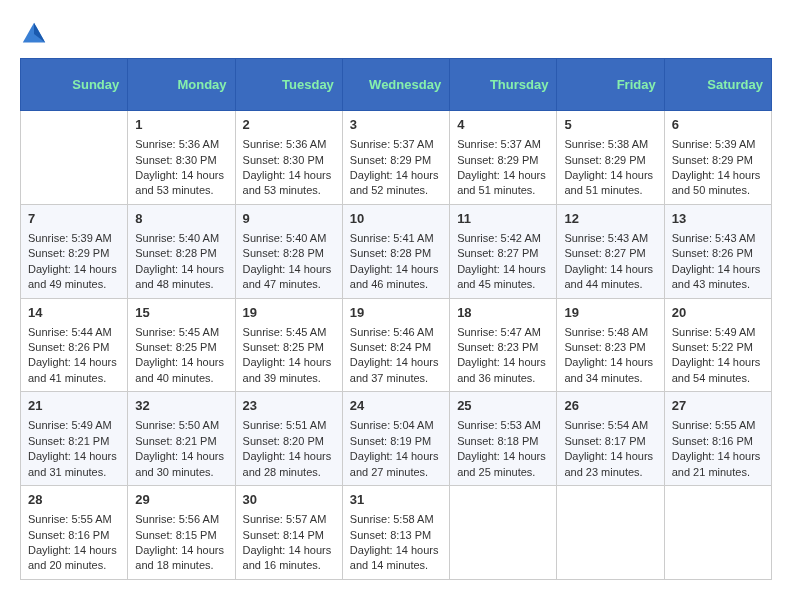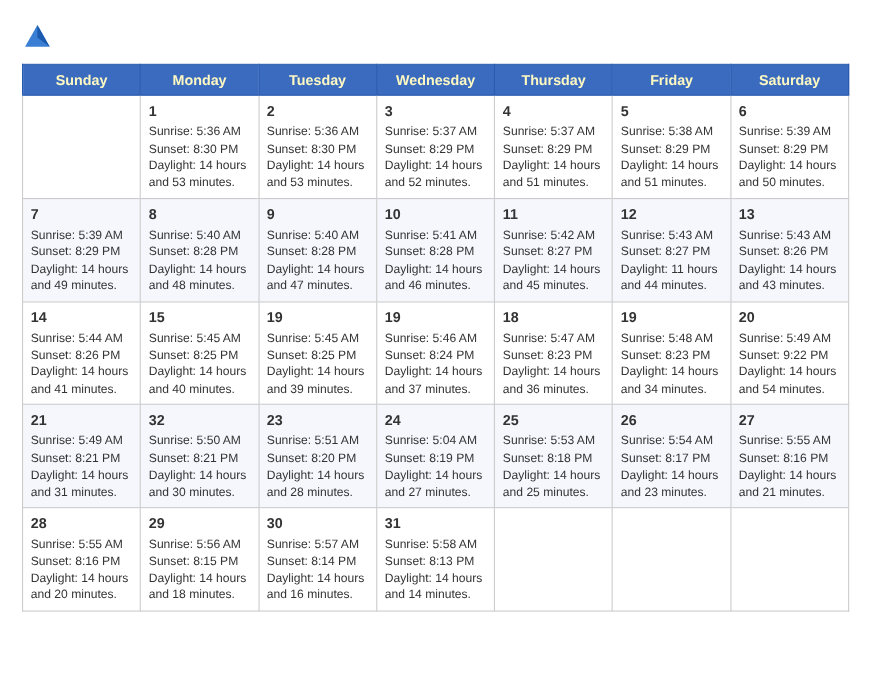--- a/index.html
+++ b/index.html
@@ -48,25 +48,25 @@
       color: #333;
       margin-top: 2px;
     }
     table {
       width: 100%;
       border-collapse: collapse;
       table-layout: fixed;
     }
     thead th {
       background-color: #3a6bbf;
-      color: #fef9c3;
+      color: #86efac;
       font-size: 13px;
       font-weight: bold;
-      padding: 6px 8px;
-      text-align: center;
+      padding: 18px 8px;
+      text-align: right;
       border: 1px solid #2a5aaf;
     }
     td {
       border: 1px solid #ccc;
       vertical-align: top;
       padding: 5px 7px;
       font-size: 11px;
       color: #333;
       line-height: 1.4;
       height: 90px;
@@ -190,21 +190,21 @@
         <td>
           <span class="day-num">11</span>
           <div>Sunrise: 5:42 AM</div>
           <div>Sunset: 8:27 PM</div>
           <div>Daylight: 14 hours and 45 minutes.</div>
         </td>
         <td>
           <span class="day-num">12</span>
           <div>Sunrise: 5:43 AM</div>
           <div>Sunset: 8:27 PM</div>
-          <div>Daylight: 11 hours and 44 minutes.</div>
+          <div>Daylight: 14 hours and 44 minutes.</div>
         </td>
         <td>
           <span class="day-num">13</span>
           <div>Sunrise: 5:43 AM</div>
           <div>Sunset: 8:26 PM</div>
           <div>Daylight: 14 hours and 43 minutes.</div>
         </td>
       </tr>
       <tr>
         <td>
@@ -239,21 +239,21 @@
         </td>
         <td>
           <span class="day-num">19</span>
           <div>Sunrise: 5:48 AM</div>
           <div>Sunset: 8:23 PM</div>
           <div>Daylight: 14 hours and 34 minutes.</div>
         </td>
         <td>
           <span class="day-num">20</span>
           <div>Sunrise: 5:49 AM</div>
-          <div>Sunset: 9:22 PM</div>
+          <div>Sunset: 5:22 PM</div>
           <div>Daylight: 14 hours and 54 minutes.</div>
         </td>
       </tr>
       <tr>
         <td>
           <span class="day-num">21</span>
           <div>Sunrise: 5:49 AM</div>
           <div>Sunset: 8:21 PM</div>
           <div>Daylight: 14 hours and 31 minutes.</div>
         </td>

